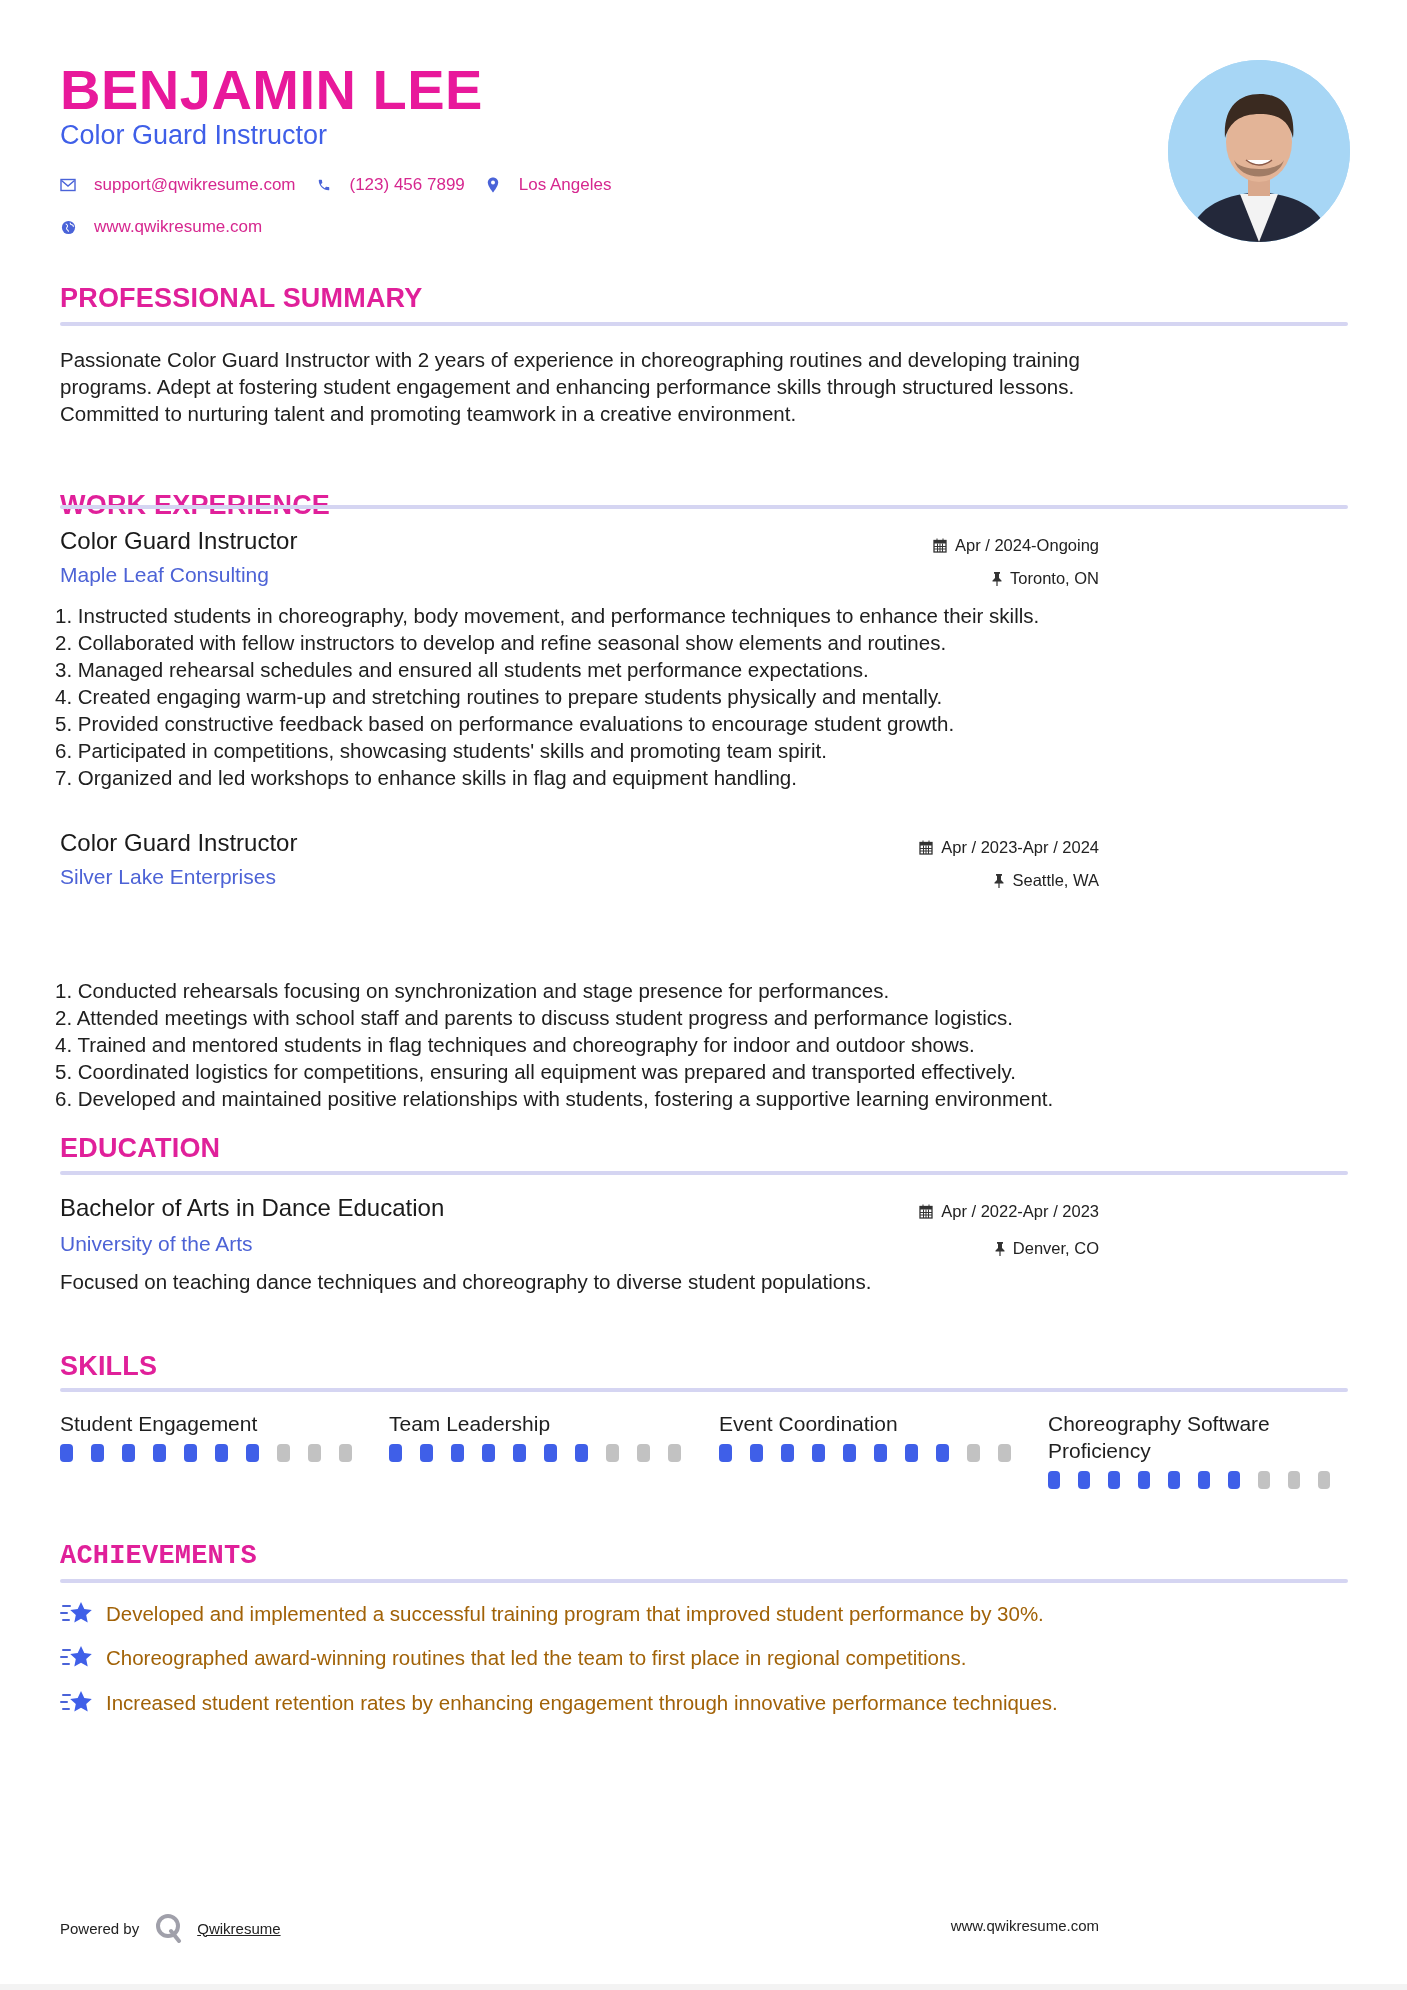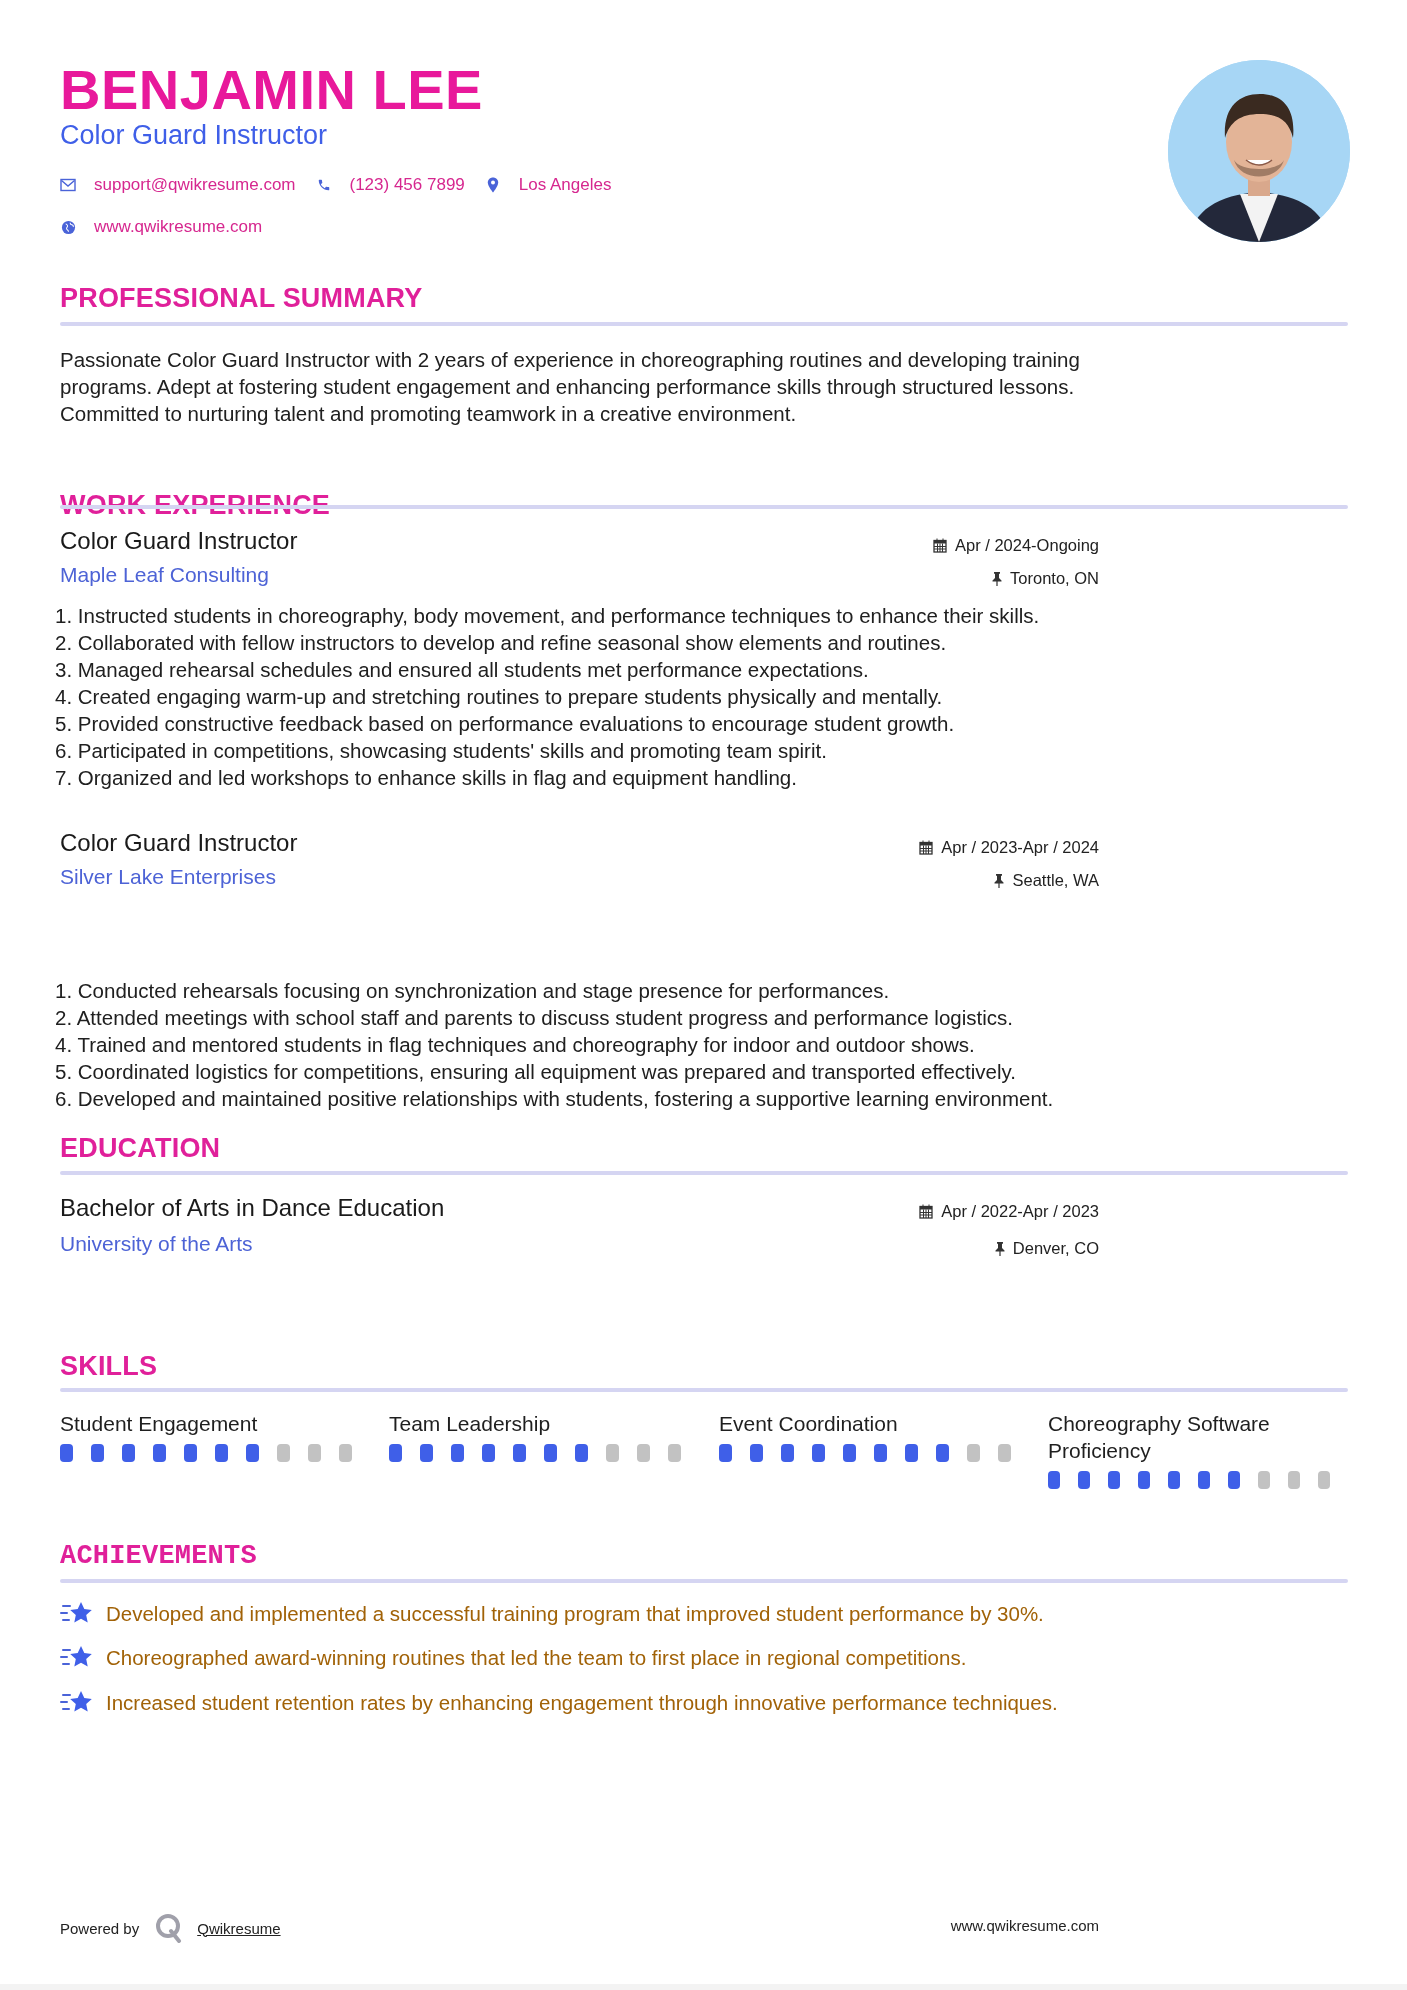--- a/index.html
+++ b/index.html
@@ -192,20 +192,21 @@
   </div>
   <div class="abs company" style="top:1230px;">University of the Arts</div>
   <div class="abs meta" style="top:1237px;">
     <span class="mi">
       <svg width="10" height="15" viewBox="0 0 10 15">
           <path d="M2 1h6v1.5L7 3v4l2.5 2.5v1H5.6V15h-1.2V10.5H0.5v-1L3 7V3L2 2.5z" fill="#333"></path>
         </svg>
     </span>
     <span>Denver, CO</span>
   </div>
+  <div class="abs para" style="top:1268px;">Focused on teaching dance techniques and choreography to diverse student populations.</div>
 
   <div class="abs sec-h" style="top:1350px;">SKILLS</div>
   <div class="abs sec-line" style="top:1388px;"></div>
 
   <div class="abs skill" style="left:60px; top:1410px;">
     <div class="skill-label">Student Engagement</div>
     <div class="dots">
         <span class="dot on"></span>
         <span class="dot on"></span>
         <span class="dot on"></span>

